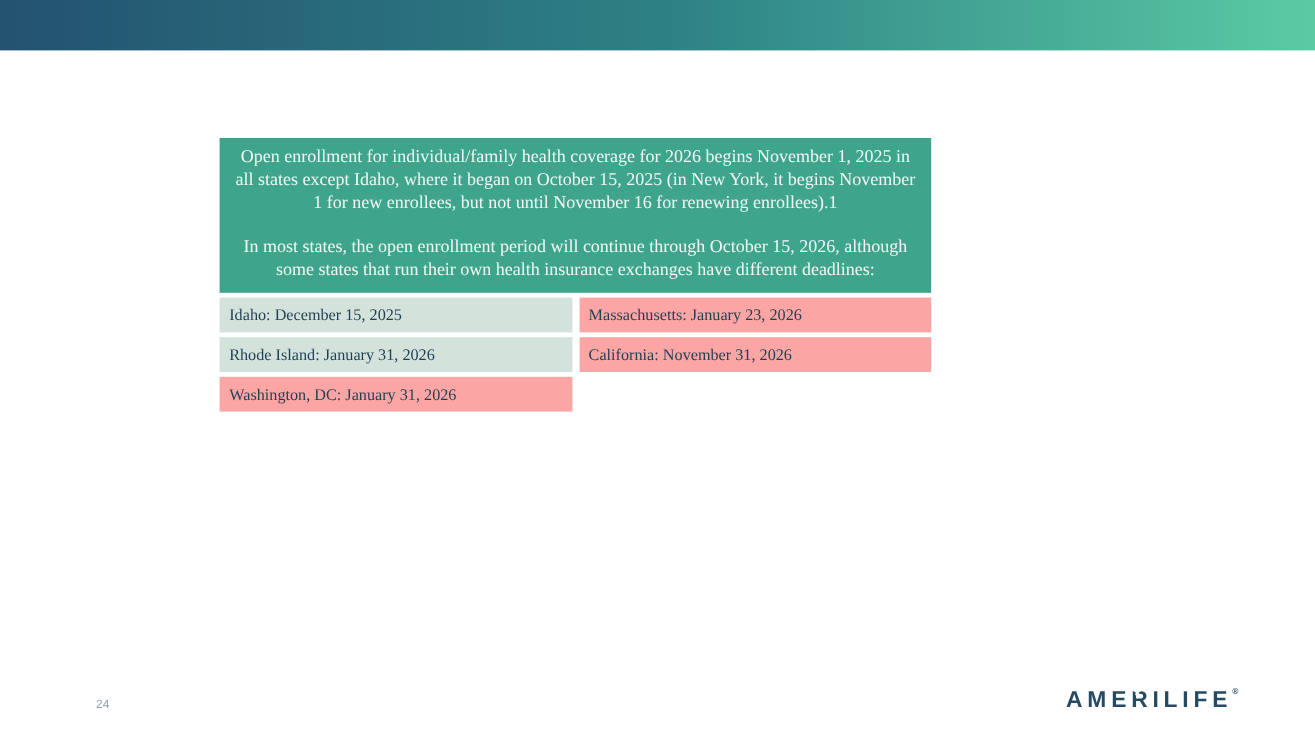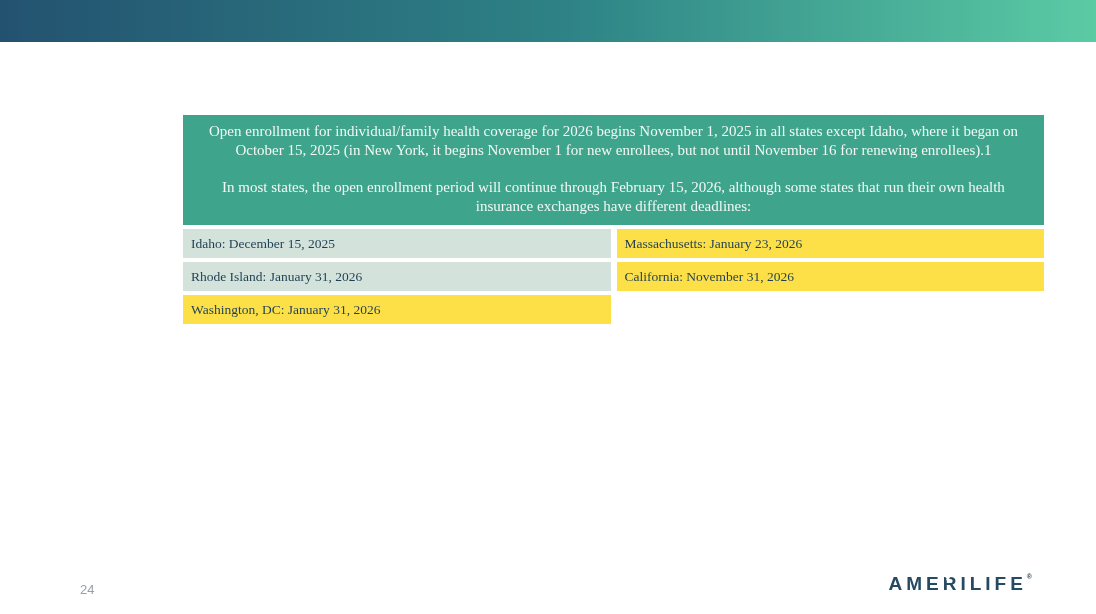--- a/index.html
+++ b/index.html
@@ -14,21 +14,21 @@
   .top-bar {
     position: absolute;
     top: 0; left: 0;
     width: 100%; height: 42px;
     background: linear-gradient(90deg, #235270 0%, #2e8386 52%, #5bcba4 100%);
   }
   .content {
     position: absolute;
     left: 183px;
     top: 115px;
-    width: 861px;
+    width: 593px;
   }
   .info-box {
     background: #3fa48c;
     color: #f2f8f5;
     text-align: center;
     padding: 7px 10px 9px 10px;
     box-sizing: border-box;
     font-size: 15px;
     line-height: 19px;
   }
@@ -43,27 +43,27 @@
   }
   .cell {
     height: 29px;
     display: flex;
     align-items: center;
     padding-left: 8px;
     font-size: 13.5px;
     color: #1f3f52;
   }
   .row-odd  { background: #d3e2db; }
-  .row-even { background: #fde047; }
+  .row-even { background: #fca5a5; }
   .page-number {
     position: absolute;
     left: 80px;
     top: 582px;
     font-family: "Liberation Sans", sans-serif;
-    font-size: 13px;
+    font-size: 10px;
     color: #93a0ac;
   }
   .logo {
     position: absolute;
     right: 64px;
     top: 573px;
     font-family: "Liberation Sans", sans-serif;
     font-weight: bold;
     font-size: 19px;
     letter-spacing: 4px;
@@ -93,21 +93,21 @@
 <body>
 
 <div class="slide">
 
   <div class="top-bar"></div>
 
   <div class="content">
 
     <div class="info-box">
       <p>Open enrollment for individual/family health coverage for 2026 begins November 1, 2025 in all states except Idaho, where it began on October 15, 2025 (in New York, it begins November 1 for new enrollees, but not until November 16 for renewing enrollees).1</p>
-      <p>In most states, the open enrollment period will continue through February 15, 2026, although some states that run their own health insurance exchanges have different deadlines:</p>
+      <p>In most states, the open enrollment period will continue through October 15, 2026, although some states that run their own health insurance exchanges have different deadlines:</p>
     </div>
 
     <div class="deadlines">
       <div class="cell row-odd">Idaho: December 15, 2025</div>
 
       <div class="cell row-even">Massachusetts: January 23, 2026</div>
 
       <div class="cell row-odd">Rhode Island: January 31, 2026</div>
 
       <div class="cell row-even">California: November 31, 2026</div>

